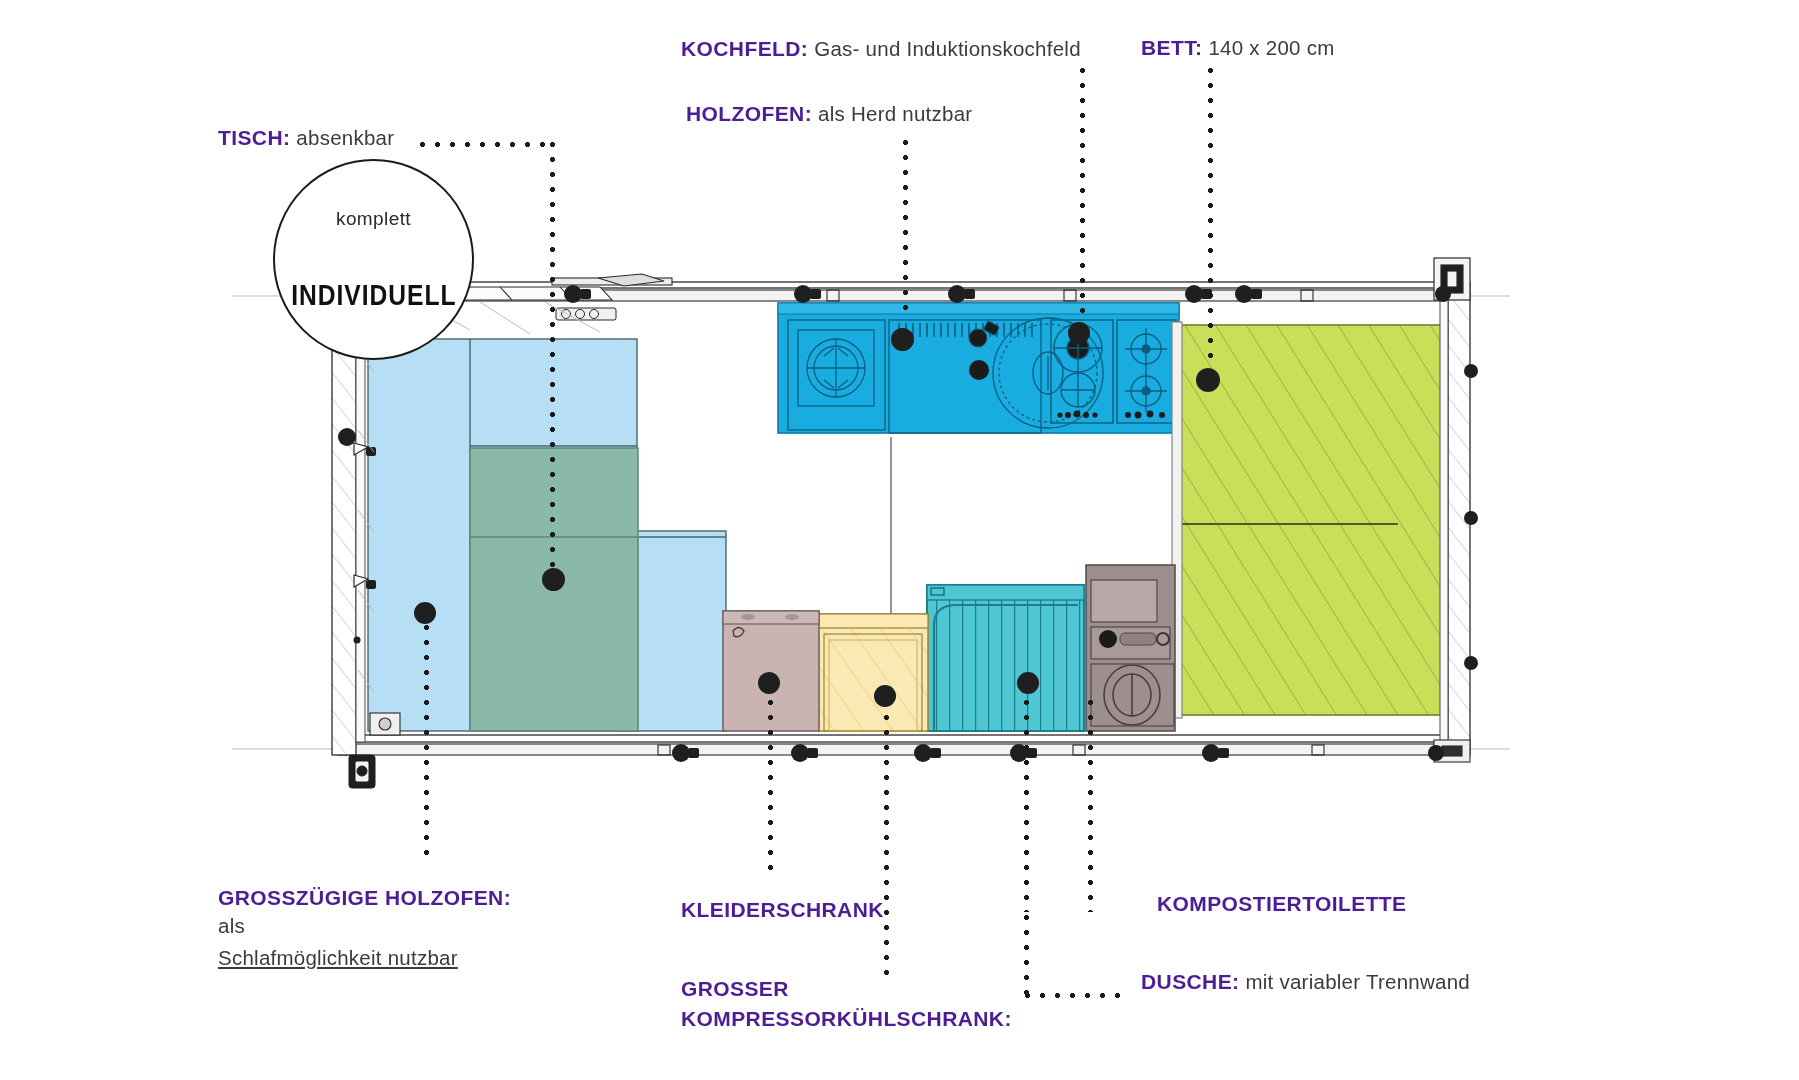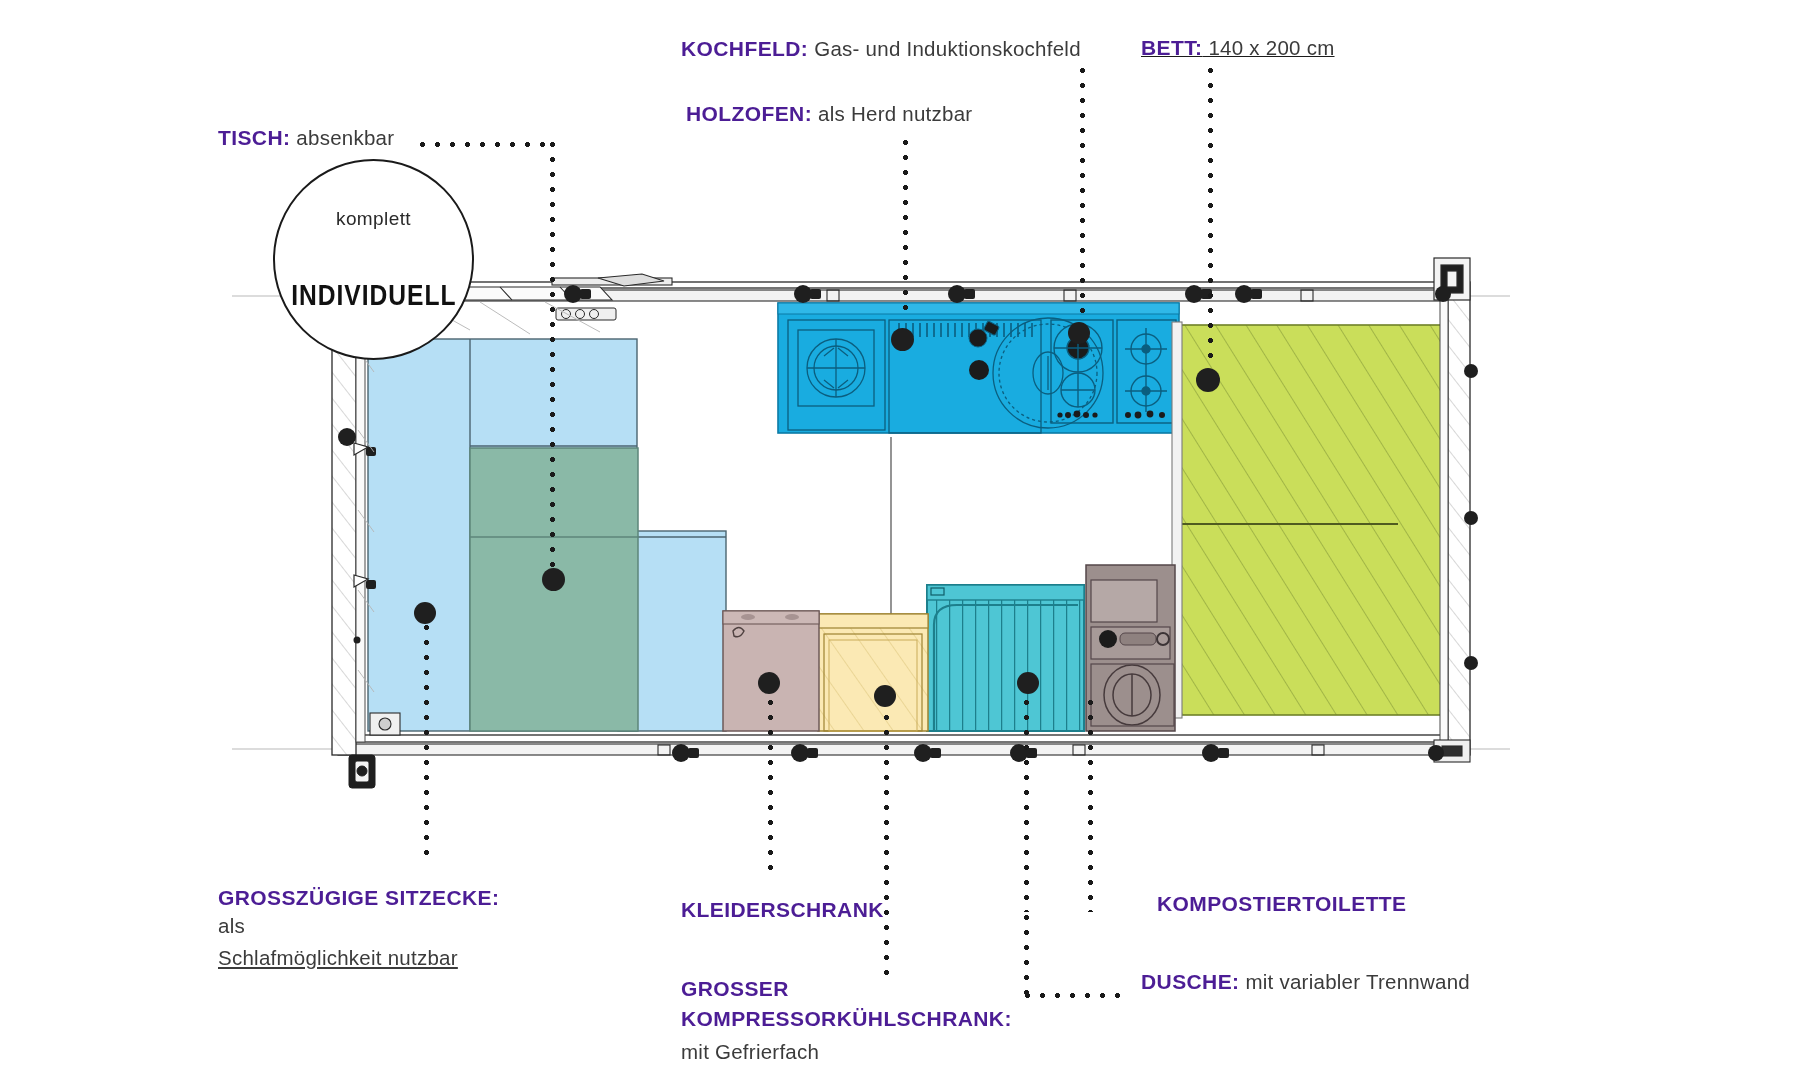--- a/index.html
+++ b/index.html
@@ -437,37 +437,36 @@
   </div>
 
   <div class="callout" style="left:681px; top:35px;">
     <span class="lbl-bold">KOCHFELD:</span><span class="lbl-reg"> Gas- und Induktionskochfeld</span>
   </div>
 
   <div class="callout" style="left:686px; top:100px;">
     <span class="lbl-bold">HOLZOFEN:</span><span class="lbl-reg"> als Herd nutzbar</span>
   </div>
 
-  <div class="callout" style="left:1141px; top:34px;text-decoration:underline;">
+  <div class="callout" style="left:1141px; top:34px;">
     <span class="lbl-bold">BETT:</span><span class="lbl-reg"> 140 x 200 cm</span>
   </div>
 
   <div class="callout wrap" style="left:218px; top:884px; width:300px;">
-    <span class="lbl-bold">GROSSZÜGIGE SITZECKE:</span><span class="lbl-reg"> als</span>
+    <span class="lbl-bold">GROSSZÜGIGE HOLZOFEN:</span><span class="lbl-reg"> als</span>
     <div class="lbl-reg" style="margin-top:4px;text-decoration:underline;">Schlafmöglichkeit nutzbar</div>
   </div>
 
   <div class="callout" style="left:681px; top:896px;">
     <span class="lbl-bold">KLEIDERSCHRANK</span>
   </div>
 
   <div class="callout wrap" style="left:681px; top:975px; width:290px;">
     <div class="lbl-bold">GROSSER</div>
     <div class="lbl-bold" style="margin-top:2px;">KOMPRESSORKÜHLSCHRANK:</div>
-    <div class="lbl-reg" style="margin-top:5px;">mit Gefrierfach</div>
   </div>
 
   <div class="callout" style="left:1118px; top:890px;margin-left:39px;">
     <span class="lbl-bold">KOMPOSTIERTOILETTE</span>
   </div>
 
   <div class="callout" style="left:1141px; top:968px;">
     <span class="lbl-bold">DUSCHE:</span><span class="lbl-reg"> mit variabler Trennwand</span>
   </div>
 

